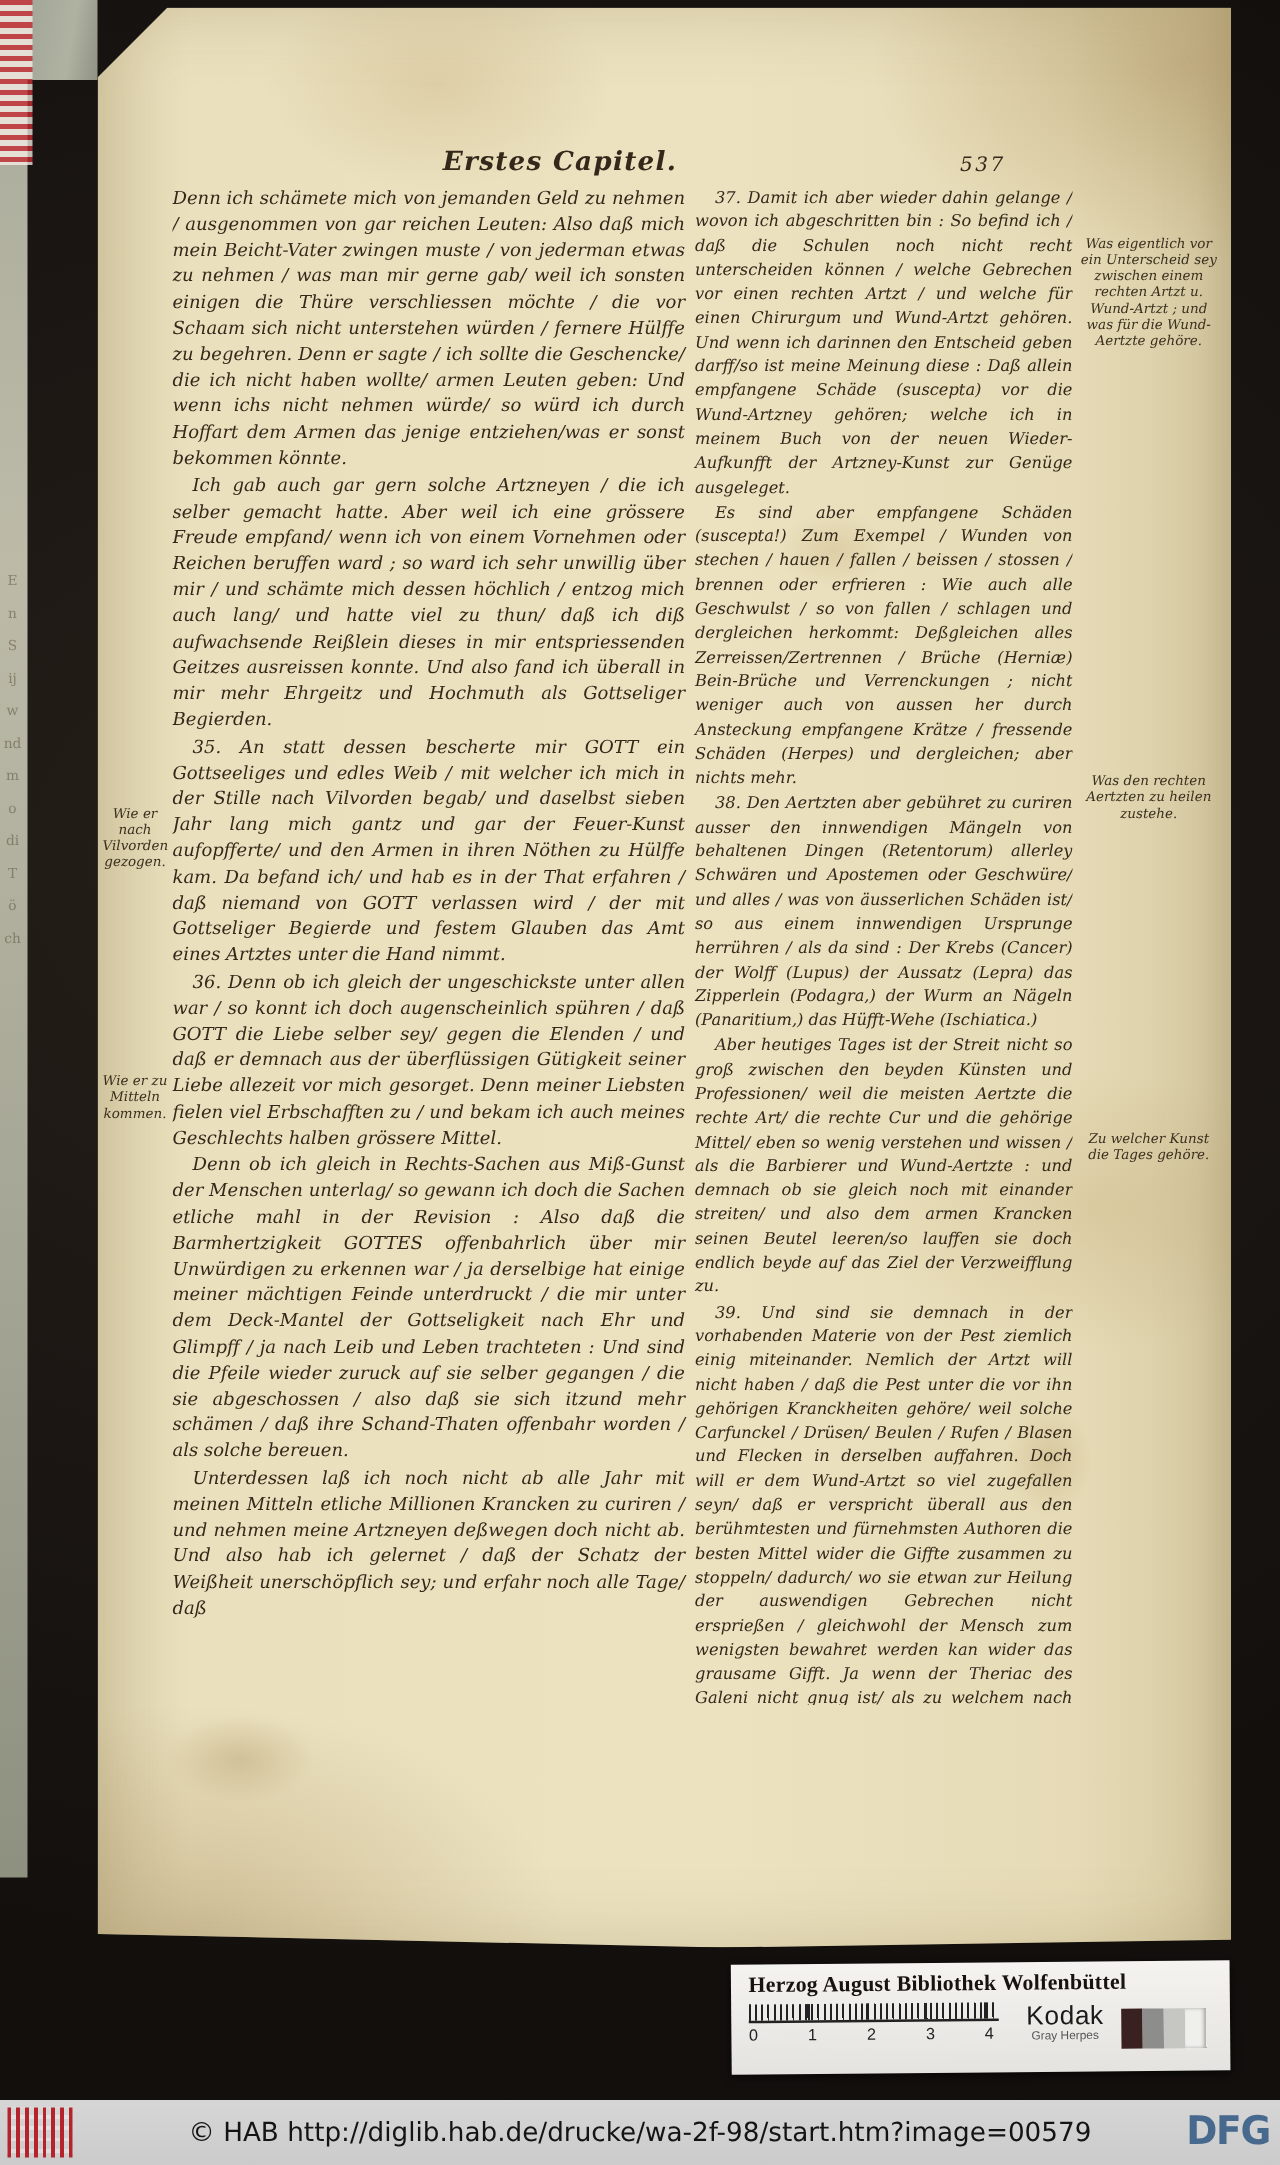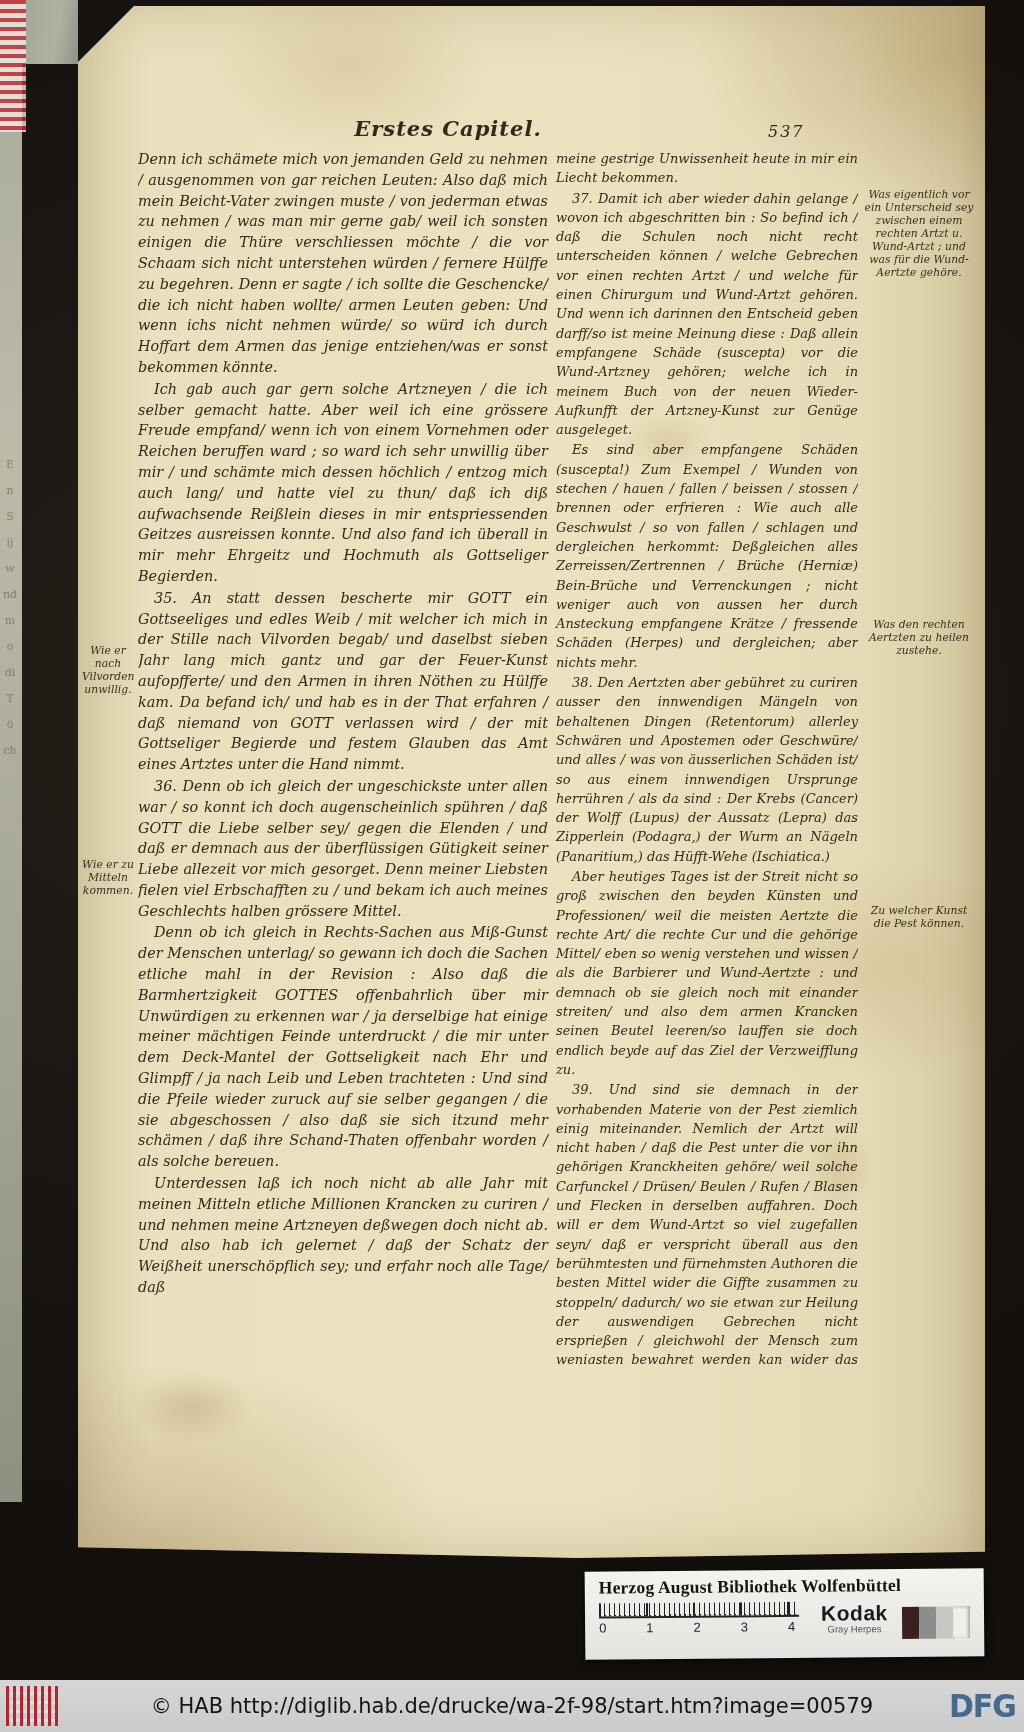--- a/index.html
+++ b/index.html
@@ -102,21 +102,21 @@
     border-bottom:2px solid #222;
     position:relative;
   }
   .ruler-ticks::after{
     content:""; position:absolute; left:0; top:0; width:100%; height:100%;
     background:repeating-linear-gradient(90deg, #222 0 2px, transparent 2px 47px);
   }
   .ruler-numbers { display:flex; justify-content:space-between; width:196px;
     font-family:"Liberation Sans", sans-serif; font-size:13px; color:#222; margin-top:2px; }
   .kodak-block { margin-left:22px; text-align:center; }
-  .kodak-brand { font-family:"Liberation Sans", sans-serif; font-weight:bold; font-size:21px; color:#1a1a1a; letter-spacing:.5px; }
+  .kodak-brand { font-family:"Liberation Sans", sans-serif; font-weight:normal; font-size:21px; color:#1a1a1a; letter-spacing:.5px; }
   .kodak-sub   { font-family:"Liberation Sans", sans-serif; font-size:9.5px; color:#555; margin-top:-2px; }
   .gray-patches { display:flex; margin-left:14px; margin-top:6px; height:32px; }
   .gray-patches div { width:17px; height:32px; }
   .gp1 { background:#38211f; }
   .gp2 { background:#8d8d8b; }
   .gp3 { background:#c6c6c3; }
   .gp4 { background:#efefec; box-shadow:inset -2px 0 3px rgba(0,0,0,.3); }
 
   
   .calib-top {
@@ -170,38 +170,37 @@
 
 <div class="page">
   <div class="page-inner">
     <div class="stain s1"></div>
     <div class="stain s2"></div>
     <div class="stain s3"></div>
 
     <div class="page-header-title">Erstes Capitel.</div>
     <div class="page-number">537</div>
 
-    <div class="margin-note mn-left" id="mn-l1">Wie er nach Vilvorden unwillig.</div>
+    <div class="margin-note mn-left" id="mn-l1">Wie er nach Vilvorden gezogen.</div>
     <div class="margin-note mn-left" id="mn-l2">Wie er zu Mitteln kommen.</div>
 
     <div class="margin-note mn-right" id="mn-r1">Was eigentlich vor ein Unterscheid sey zwischen einem rechten Artzt u. Wund-Artzt ; und was für die Wund-Aertzte gehöre.</div>
     <div class="margin-note mn-right" id="mn-r2">Was den rechten Aertzten zu heilen zustehe.</div>
-    <div class="margin-note mn-right" id="mn-r3">Zu welcher Kunst die Pest können.</div>
+    <div class="margin-note mn-right" id="mn-r3">Zu welcher Kunst die Tages gehöre.</div>
 
     <div class="columns">
       <div class="col-left">
         <p class="no-indent">Denn ich schämete mich von jemanden Geld zu nehmen / ausgenommen von gar reichen Leuten: Also daß mich mein Beicht-Vater zwingen muste / von jederman etwas zu nehmen / was man mir gerne gab/ weil ich sonsten einigen die Thüre verschliessen möchte / die vor Schaam sich nicht unterstehen würden / fernere Hülffe zu begehren. Denn er sagte / ich sollte die Geschencke/ die ich nicht haben wollte/ armen Leuten geben: Und wenn ichs nicht nehmen würde/ so würd ich durch Hoffart dem Armen das jenige entziehen/was er sonst bekommen könnte.</p>
         <p>Ich gab auch gar gern solche Artzneyen / die ich selber gemacht hatte. Aber weil ich eine grössere Freude empfand/ wenn ich von einem Vornehmen oder Reichen beruffen ward ; so ward ich sehr unwillig über mir / und schämte mich dessen höchlich / entzog mich auch lang/ und hatte viel zu thun/ daß ich diß aufwachsende Reißlein dieses in mir entspriessenden Geitzes ausreissen konnte. Und also fand ich überall in mir mehr Ehrgeitz und Hochmuth als Gottseliger Begierden.</p>
         <p>35. An statt dessen bescherte mir GOTT ein Gottseeliges und edles Weib / mit welcher ich mich in der Stille nach Vilvorden begab/ und daselbst sieben Jahr lang mich gantz und gar der Feuer-Kunst aufopfferte/ und den Armen in ihren Nöthen zu Hülffe kam. Da befand ich/ und hab es in der That erfahren / daß niemand von GOTT verlassen wird / der mit Gottseliger Begierde und festem Glauben das Amt eines Artztes unter die Hand nimmt.</p>
         <p>36. Denn ob ich gleich der ungeschickste unter allen war / so konnt ich doch augenscheinlich spühren / daß GOTT die Liebe selber sey/ gegen die Elenden / und daß er demnach aus der überflüssigen Gütigkeit seiner Liebe allezeit vor mich gesorget. Denn meiner Liebsten fielen viel Erbschafften zu / und bekam ich auch meines Geschlechts halben grössere Mittel.</p>
         <p>Denn ob ich gleich in Rechts-Sachen aus Miß-Gunst der Menschen unterlag/ so gewann ich doch die Sachen etliche mahl in der Revision : Also daß die Barmhertzigkeit GOTTES offenbahrlich über mir Unwürdigen zu erkennen war / ja derselbige hat einige meiner mächtigen Feinde unterdruckt / die mir unter dem Deck-Mantel der Gottseligkeit nach Ehr und Glimpff / ja nach Leib und Leben trachteten : Und sind die Pfeile wieder zuruck auf sie selber gegangen / die sie abgeschossen / also daß sie sich itzund mehr schämen / daß ihre Schand-Thaten offenbahr worden / als solche bereuen.</p>
         <p>Unterdessen laß ich noch nicht ab alle Jahr mit meinen Mitteln etliche Millionen Krancken zu curiren / und nehmen meine Artzneyen deßwegen doch nicht ab. Und also hab ich gelernet / daß der Schatz der Weißheit unerschöpflich sey; und erfahr noch alle Tage/ daß</p>
       </div>
       <div class="col-right">
-        <p class="no-indent">meine gestrige Unwissenheit heute in mir ein Liecht bekommen.</p>
         <p>37. Damit ich aber wieder dahin gelange / wovon ich abgeschritten bin : So befind ich / daß die Schulen noch nicht recht unterscheiden können / welche Gebrechen vor einen rechten Artzt / und welche für einen Chirurgum und Wund-Artzt gehören. Und wenn ich darinnen den Entscheid geben darff/so ist meine Meinung diese : Daß allein empfangene Schäde (suscepta) vor die Wund-Artzney gehören; welche ich in meinem Buch von der neuen Wieder-Aufkunfft der Artzney-Kunst zur Genüge ausgeleget.</p>
         <p>Es sind aber empfangene Schäden (suscepta!) Zum Exempel / Wunden von stechen / hauen / fallen / beissen / stossen / brennen oder erfrieren : Wie auch alle Geschwulst / so von fallen / schlagen und dergleichen herkommt: Deßgleichen alles Zerreissen/Zertrennen / Brüche (Herniæ) Bein-Brüche und Verrenckungen ; nicht weniger auch von aussen her durch Ansteckung empfangene Krätze / fressende Schäden (Herpes) und dergleichen; aber nichts mehr.</p>
         <p>38. Den Aertzten aber gebühret zu curiren ausser den innwendigen Mängeln von behaltenen Dingen (Retentorum) allerley Schwären und Apostemen oder Geschwüre/ und alles / was von äusserlichen Schäden ist/ so aus einem innwendigen Ursprunge herrühren / als da sind : Der Krebs (Cancer) der Wolff (Lupus) der Aussatz (Lepra) das Zipperlein (Podagra,) der Wurm an Nägeln (Panaritium,) das Hüfft-Wehe (Ischiatica.)</p>
         <p>Aber heutiges Tages ist der Streit nicht so groß zwischen den beyden Künsten und Professionen/ weil die meisten Aertzte die rechte Art/ die rechte Cur und die gehörige Mittel/ eben so wenig verstehen und wissen / als die Barbierer und Wund-Aertzte : und demnach ob sie gleich noch mit einander streiten/ und also dem armen Krancken seinen Beutel leeren/so lauffen sie doch endlich beyde auf das Ziel der Verzweifflung zu.</p>
         <p>39. Und sind sie demnach in der vorhabenden Materie von der Pest ziemlich einig miteinander. Nemlich der Artzt will nicht haben / daß die Pest unter die vor ihn gehörigen Kranckheiten gehöre/ weil solche Carfunckel / Drüsen/ Beulen / Rufen / Blasen und Flecken in derselben auffahren. Doch will er dem Wund-Artzt so viel zugefallen seyn/ daß er verspricht überall aus den berühmtesten und fürnehmsten Authoren die besten Mittel wider die Giffte zusammen zu stoppeln/ dadurch/ wo sie etwan zur Heilung der auswendigen Gebrechen nicht ersprießen / gleichwohl der Mensch zum wenigsten bewahret werden kan wider das grausame Gifft. Ja wenn der Theriac des Galeni nicht gnug ist/ als zu welchem nach dem Andromacho nur 66. einfache Mittel kommen/ [das ist das hinterste Theil vom Nahmen des Antichrists/] so will er aus den Kräuter-Büchern schon noch so viel dazu thun/als genug seyn werden die Pest zuvertreiben : Damit/ so sie ja etwan nicht Krafft genug haben sollte/ ihrer zum wenigsten so viel werden/daß sie durch die blosse Anzahl mit der Pest wohl werden streiten können.</p>
 
       </div>
     </div>
   </div>
 </div>

